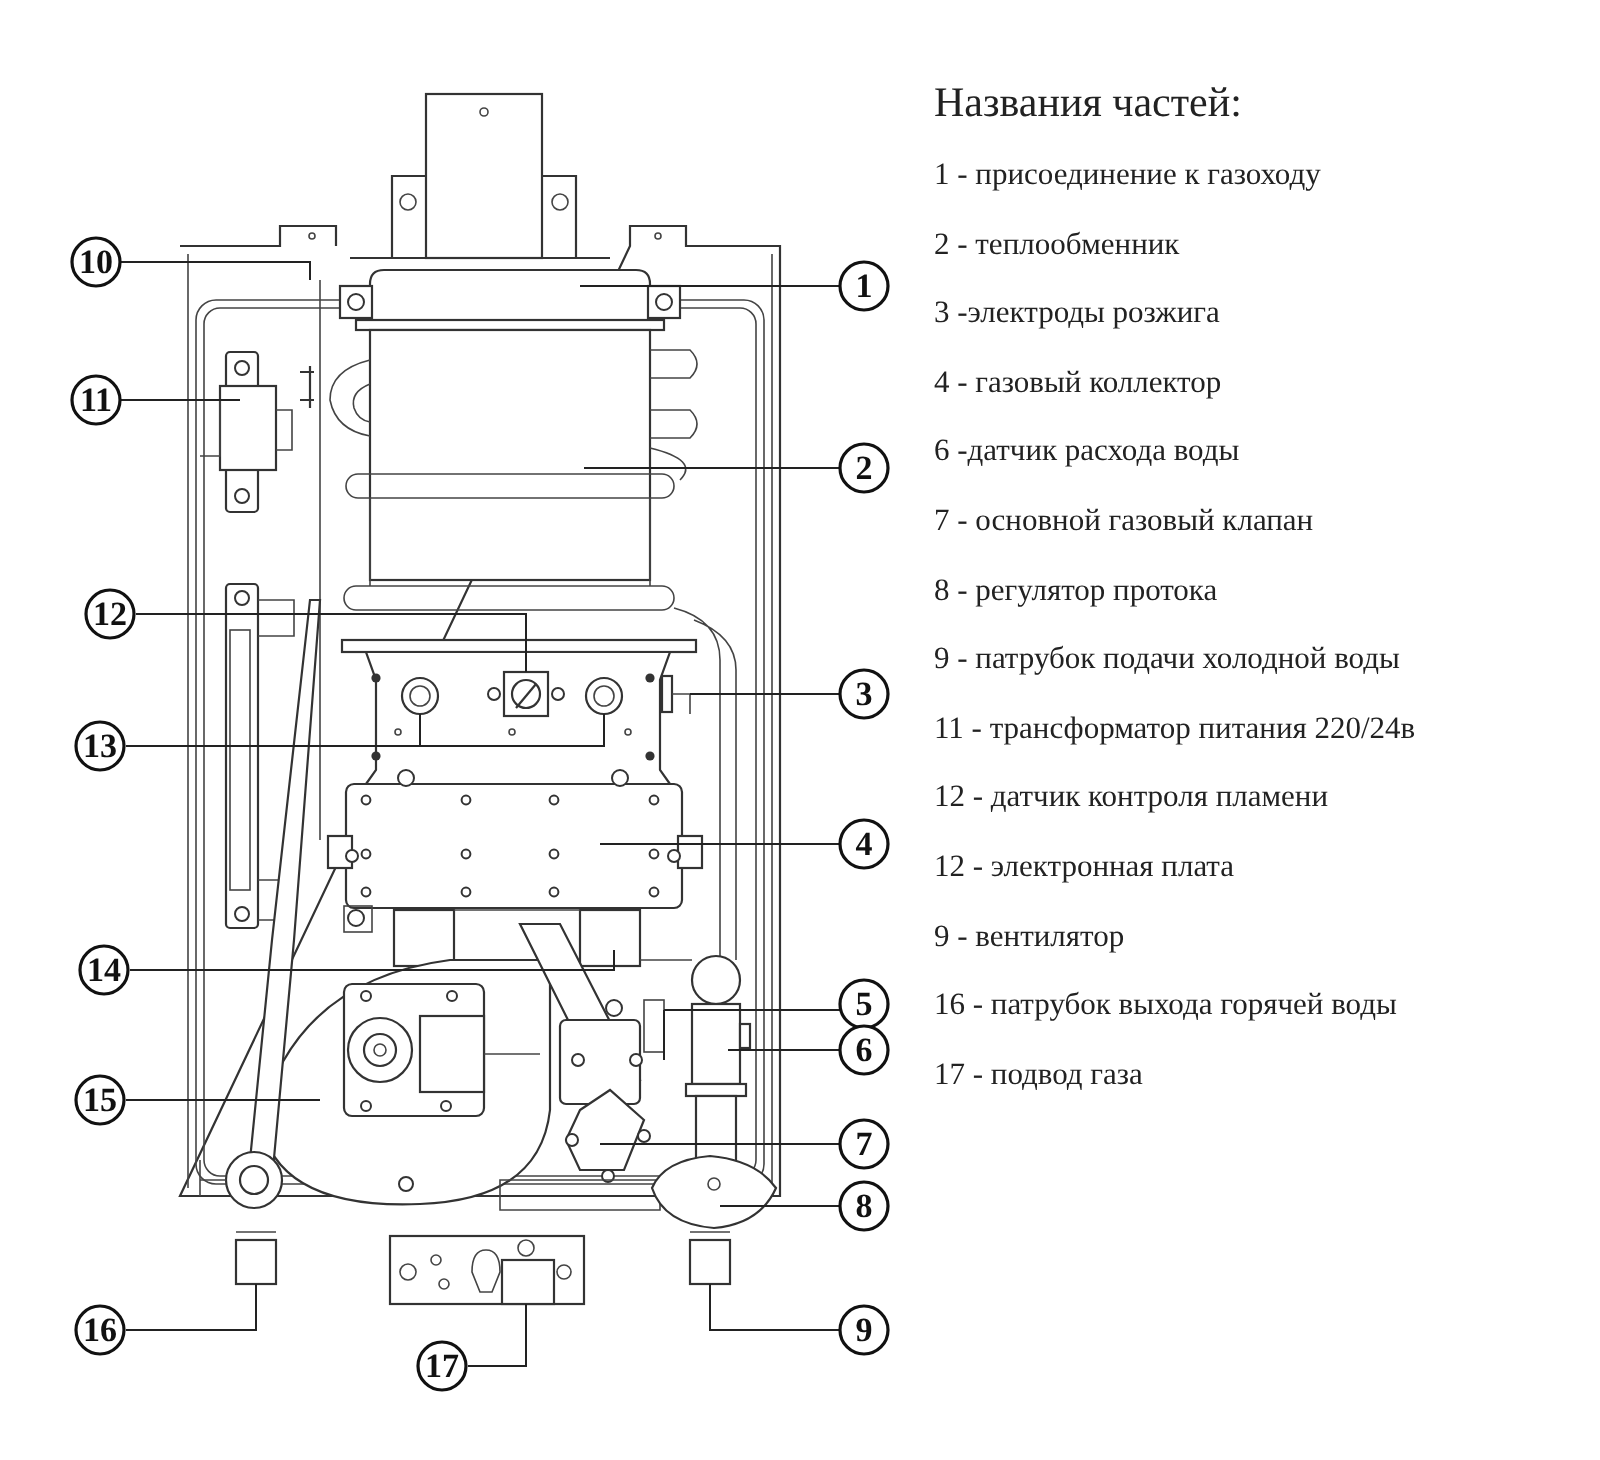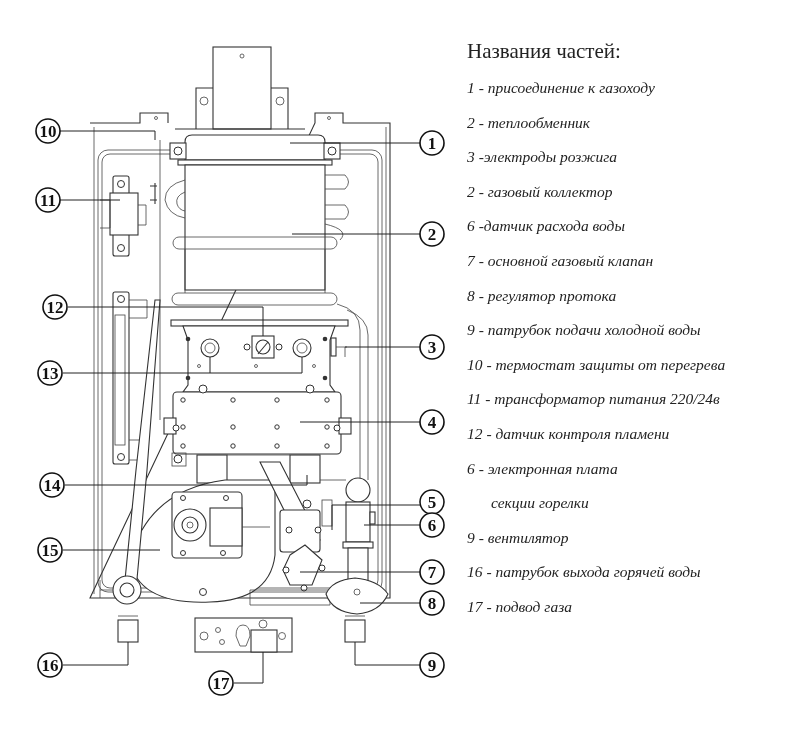--- a/index.html
+++ b/index.html
@@ -8,21 +8,21 @@
   .ln { fill: none; stroke: #333; stroke-width: 1.1; }
   .thin { fill: none; stroke: #444; stroke-width: 0.8; }
   .fillw { fill: #fff; stroke: #333; stroke-width: 1.1; }
   .lead { fill: none; stroke: #222; stroke-width: 1; }
   .callout circle { fill: #fff; stroke: #111; stroke-width: 1.6; }
   .callout text { font-family: "Liberation Serif", serif; font-weight: bold; font-size: 17px; fill: #111; text-anchor: middle; dominant-baseline: central; }
   .screw { fill: #fff; stroke: #333; stroke-width: 1; }
   .dot { fill: #333; }
   #legend { position: absolute; left: 467px; top: 38px; width: 330px; }
   #legend-title { font-size: 21px; margin: 0 0 14px 0; line-height: 26px; font-weight: normal; }
-  .legend-item { font-size: 15.5px; line-height: 20px; height: 34.6px; white-space: nowrap; font-style: italic; }
+  .legend-item { font-size: 15.5px; line-height: 20px; height: 34.6px; white-space: nowrap; }
   .legend-item.cont { padding-left: 24px; }
 </style>
 </head>
 <body>
 
 <svg id="diagram" viewBox="0 0 470 730" xmlns="http://www.w3.org/2000/svg">
 
   <g>
     <rect class="fillw" x="213" y="47" width="58" height="82"></rect>
     <circle class="thin" cx="242" cy="56" r="2"></circle>
@@ -293,27 +293,25 @@
       <text x="221" y="683">17</text>
     </g>
 </svg>
 
 <div id="legend">
   <div id="legend-title">Названия частей:</div>
   <div id="legend-list">
     <div class="legend-item">1 - присоединение к газоходу</div>
     <div class="legend-item">2 - теплообменник</div>
     <div class="legend-item">3 -электроды розжига</div>
-    <div class="legend-item">2 - газовый коллектор</div>
+    <div class="legend-item">4 - газовый коллектор</div>
     <div class="legend-item">6 -датчик расхода воды</div>
     <div class="legend-item">7 - основной газовый клапан</div>
     <div class="legend-item">8 - регулятор протока</div>
     <div class="legend-item">9 - патрубок подачи холодной воды</div>
-    <div class="legend-item">10 - термостат защиты от перегрева</div>
     <div class="legend-item">11 - трансформатор питания 220/24в</div>
     <div class="legend-item">12 - датчик контроля пламени</div>
-    <div class="legend-item">6 - электронная плата</div>
-    <div class="legend-item cont">секции горелки</div>
+    <div class="legend-item">12 - электронная плата</div>
     <div class="legend-item">9 - вентилятор</div>
     <div class="legend-item">16 - патрубок выхода горячей воды</div>
     <div class="legend-item">17 - подвод газа</div>
   </div>
 </div>
 
 </body></html>

